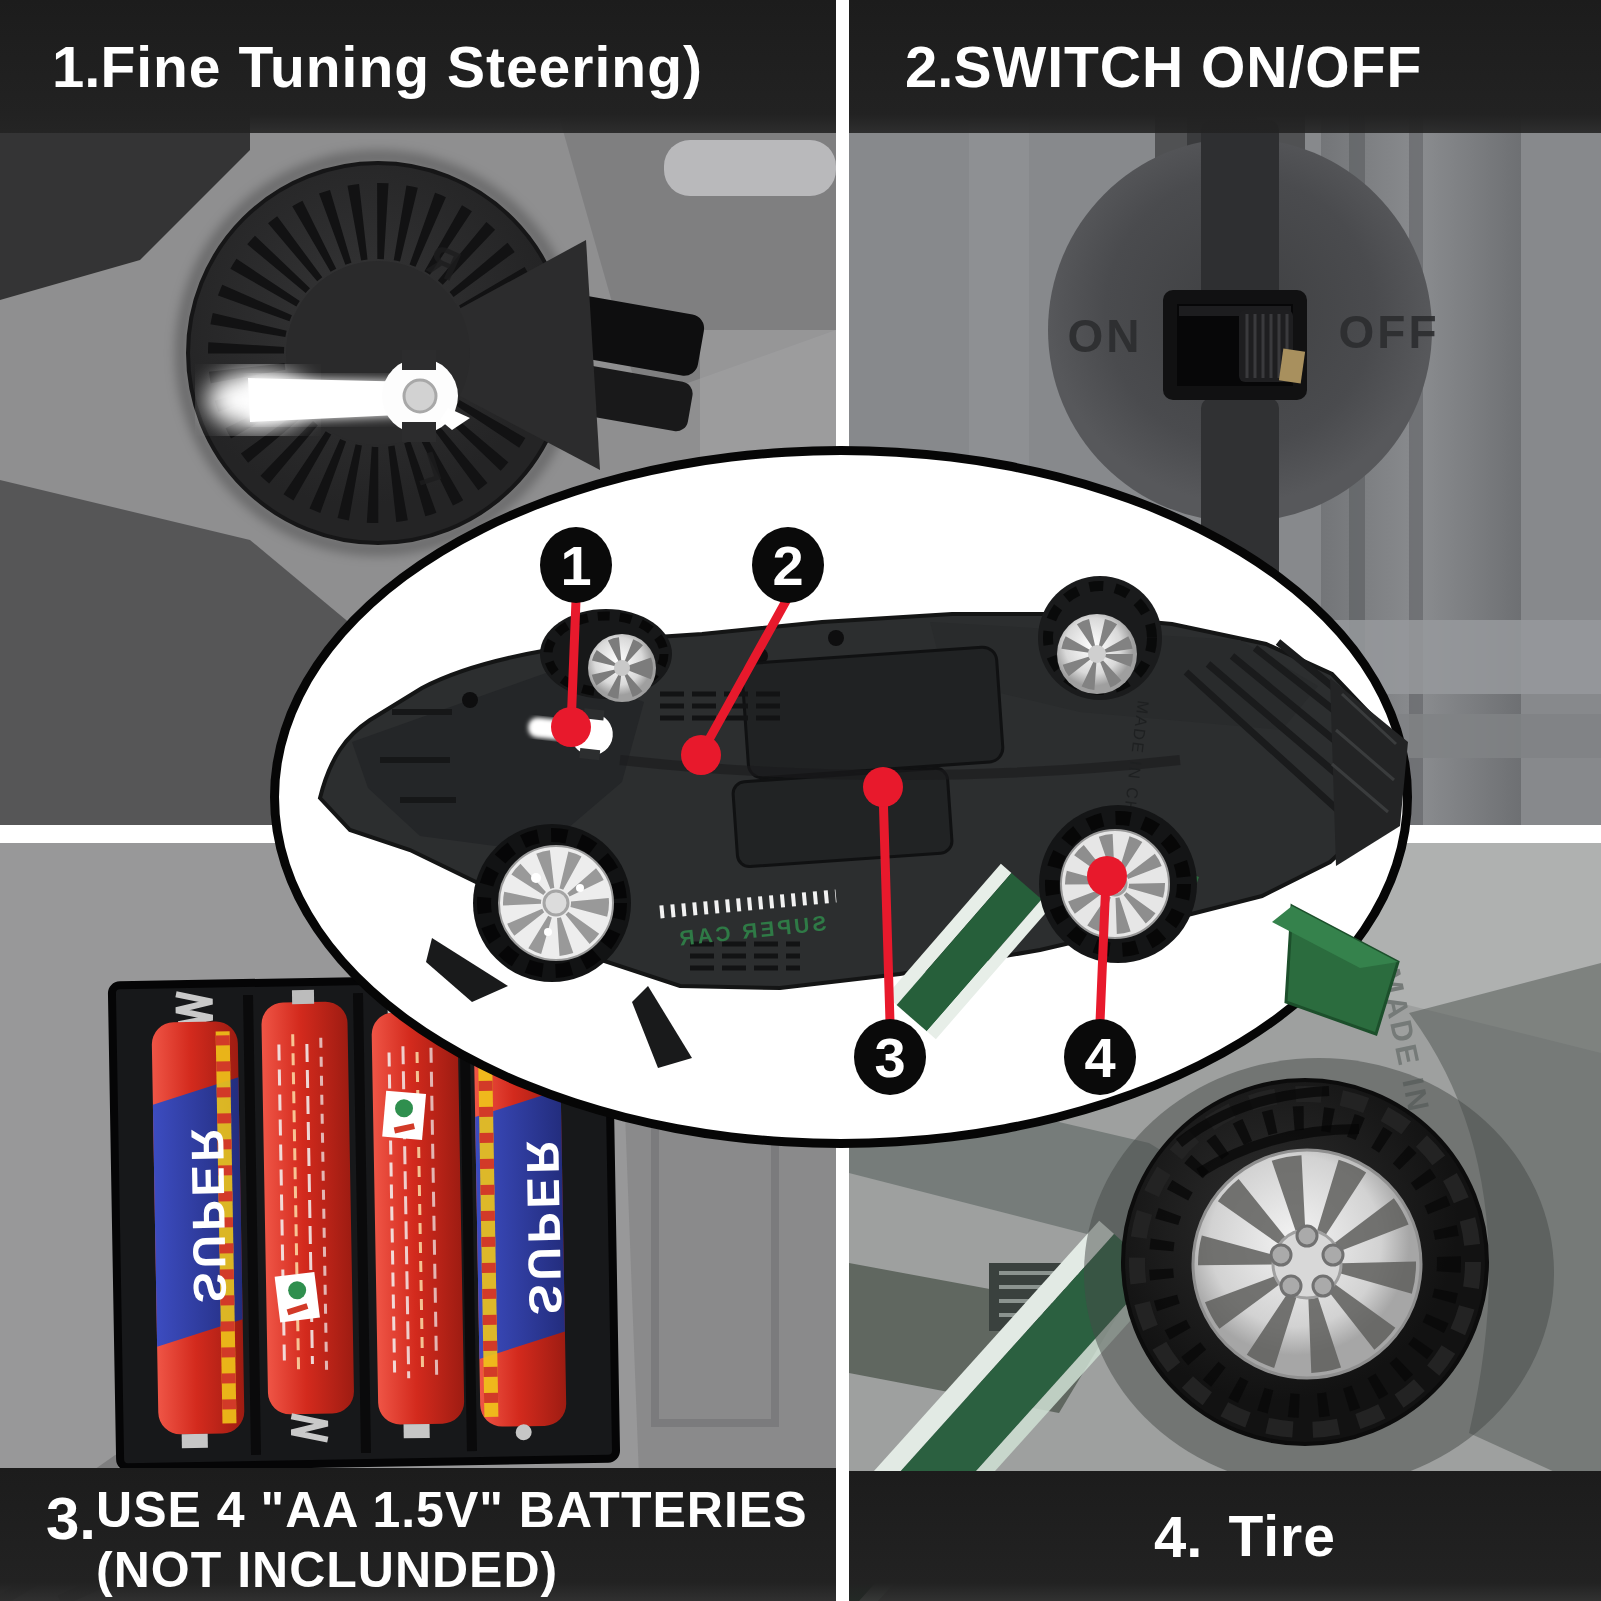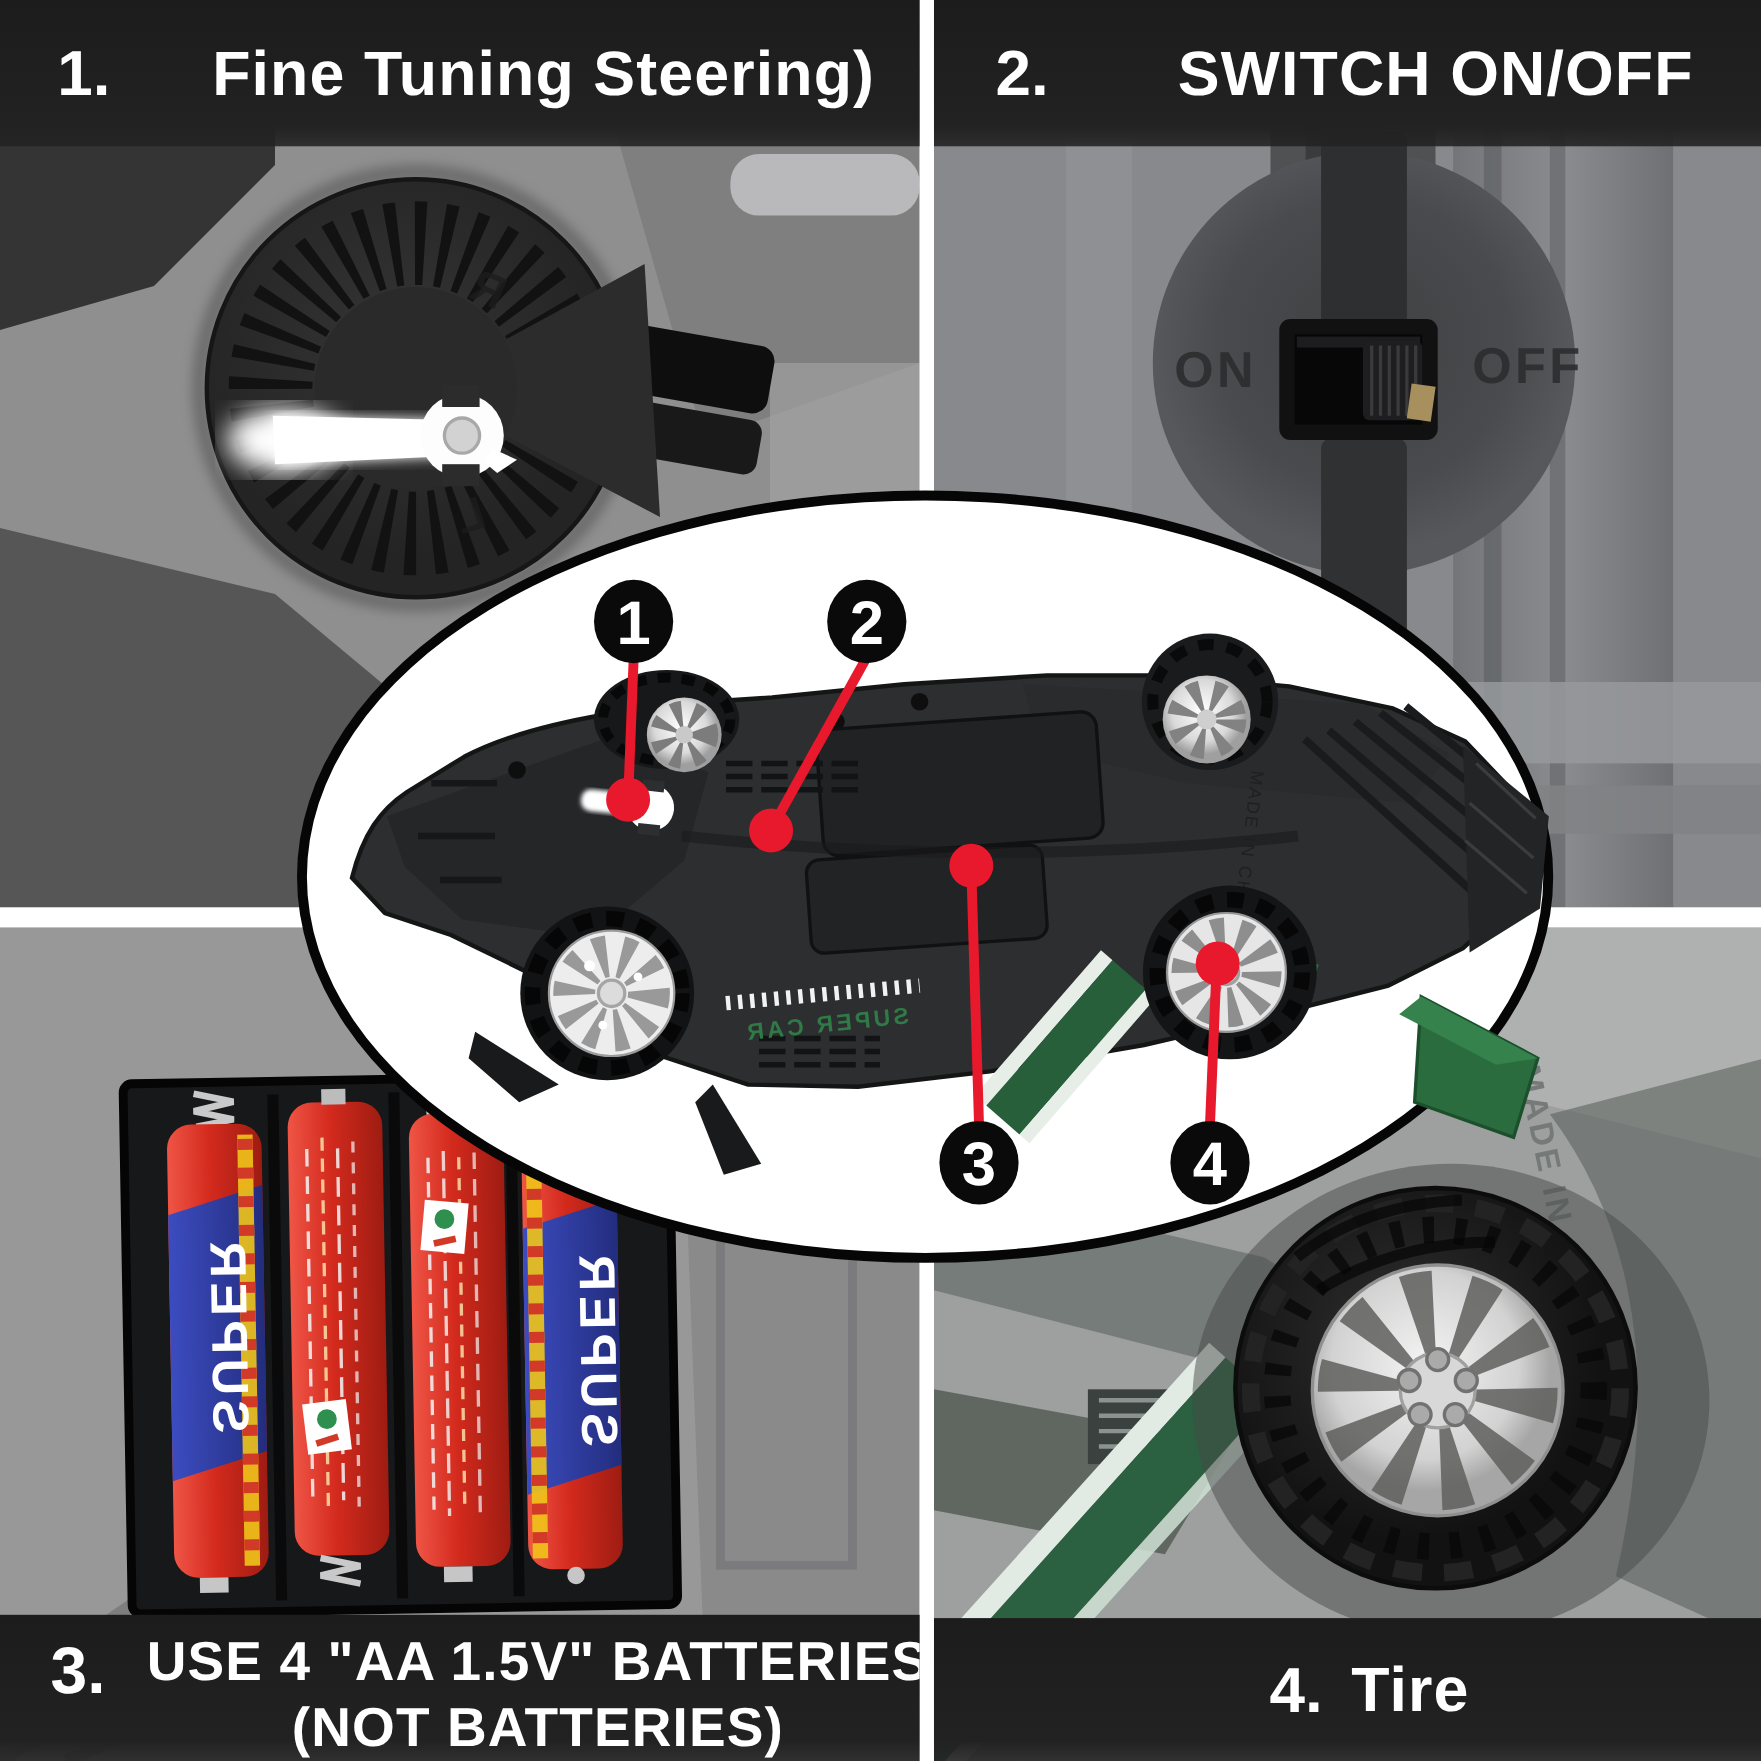--- a/index.html
+++ b/index.html
@@ -9,21 +9,21 @@
   #q1{left:0;top:0;width:836px;height:825px;background:#8f8f90;}
   #q2{left:849px;top:0;width:752px;height:825px;background:#85878a;}
   #q3{left:0;top:843px;width:836px;height:758px;background:#979797;}
   #q4{left:849px;top:843px;width:752px;height:758px;background:#9b9d9c;}
   .quad svg{position:absolute;left:0;top:0;}
   .band{position:absolute;left:0;width:100%;background:linear-gradient(180deg,#1c1c1c 0%,#222222 86%,rgba(34,34,34,.88) 100%);
         color:#ffffff;display:flex;align-items:center;z-index:6;}
   .band.top{top:0;height:133px;}
   .band.bottom{bottom:0;}
   .idx{font-weight:bold;font-size:58px;flex:0 0 auto;}
-  .ttl{font-weight:bold;font-size:57px;flex:1 1 auto;text-align:center;letter-spacing:1px;}
+  .ttl{font-weight:bold;font-size:57px;flex:1 1 auto;text-align:left;letter-spacing:1px;}
   #q1 .band{padding:0 40px 0 52px;}
   #q2 .band{padding:0 30px 0 56px;}
   #q3 .band.bottom{height:133px;padding:0 30px 0 46px;align-items:flex-start;}
   #q3 .idx{font-size:60px;margin-top:16px;}
   #q3 .ttl{font-size:50px;line-height:1.2;margin-top:12px;}
   #q4 .band.bottom{height:130px;justify-content:center;gap:26px;padding:0 20px;}
   #q4 .idx,#q4 .ttl{flex:0 0 auto;text-align:left;}
   #divider-v{position:absolute;left:836px;top:0;width:13px;height:1601px;background:#ffffff;z-index:2;}
   #divider-h{position:absolute;left:0;top:825px;width:1601px;height:18px;background:#ffffff;z-index:2;}
   #oval{position:absolute;left:270px;top:446px;width:1124px;height:684px;background:#ffffff;
@@ -203,21 +203,21 @@
           <path d="M488,188 V576" stroke="#d23a28" stroke-width="14" stroke-dasharray="10 16"></path>
           <text transform="translate(528,386) rotate(90) scale(-1,1)" text-anchor="middle" font-size="46" font-weight="bold" letter-spacing="4" fill="#ffffff">SUPER</text>
           <circle cx="520" cy="592" r="8" fill="#c6c6c6"></circle>
         </g>
       </g>
     </svg>
     <div class="band bottom">
       <span class="idx">3.</span>
       <span class="ttl">
         <div>USE 4 "AA 1.5V" BATTERIES</div>
-        <div>(NOT BATTERIES)</div>
+        <div>(NOT INCLUNDED)</div>
       </span>
     </div>
   </div>
 
   <div class="quad" id="q4">
     <svg width="752" height="758" viewBox="0 0 752 758">
       <defs>
         <radialGradient id="tireg" cx="42%" cy="38%">
             <stop offset="0%" stop-color="#2f2f2f"></stop>
             <stop offset="100%" stop-color="#121212"></stop>

